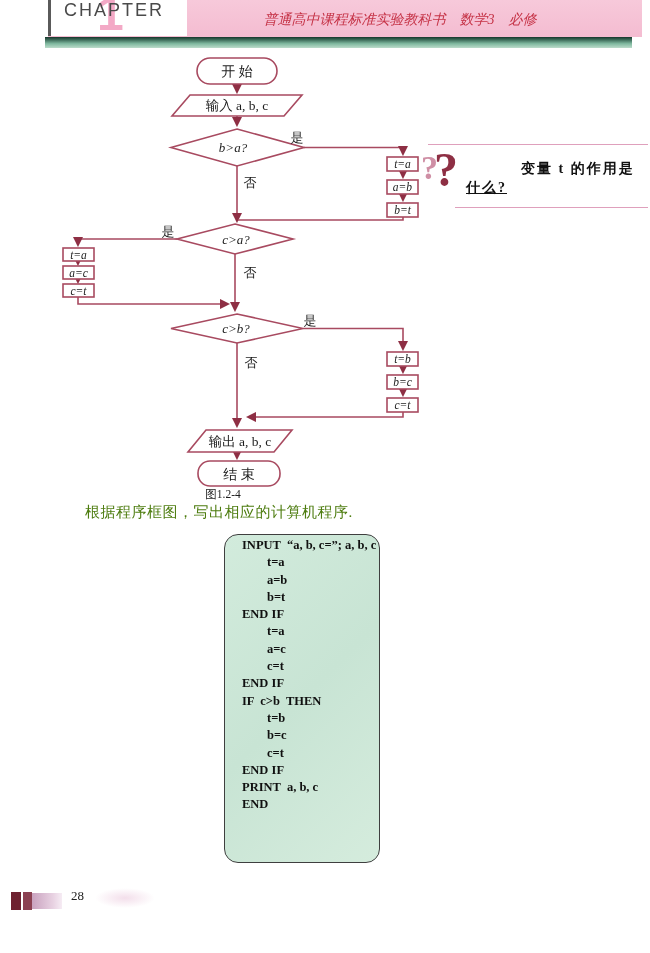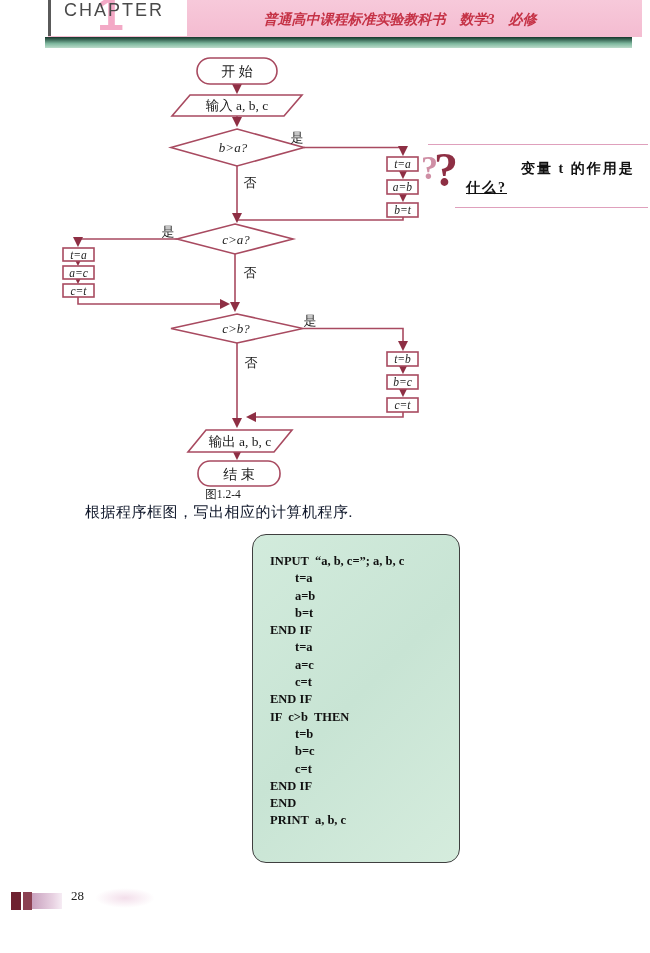--- a/index.html
+++ b/index.html
@@ -22,44 +22,44 @@
     font-family:"Liberation Sans", sans-serif; font-weight:bold;
     font-size:48px; color:#f3a9c6;
   }
   .chapter-label {
     position:absolute; left:13px; top:0;
     font-family:"Liberation Sans", sans-serif; font-size:18px;
     letter-spacing:2px; color:#4a4a4a;
   }
   .band-title {
     position:absolute; left:250px; top:11px; width:300px; text-align:center;
-    font-size:14px; font-weight:bold; font-style:italic; color:#c53246;
+    font-size:14px; font-weight:normal; font-style:italic; color:#c53246;
   }
   .band-green {
     position:absolute; left:45px; top:37px; width:587px; height:11px;
     background:linear-gradient(to bottom,#17352c 0%,#3d6b59 25%,#7fb89f 60%,#bcdccb 100%);
   }
   
   svg.flowchart { position:absolute; left:0; top:0; }
   svg text { font-family:"Liberation Serif", serif; fill:#1c1c1c; }
   .var { font-style:italic; }
   
   .co-line { position:absolute; height:1px; background:#dfa0bc; }
   .qmark { position:absolute; font-weight:bold; font-family:"Liberation Serif", serif; line-height:1; }
   .qmark.big   { left:434px; top:146px; font-size:48px; color:#8e2f44; }
   .qmark.small { left:421px; top:151px; font-size:34px; color:#cf8fa5; }
   .co-text { position:absolute; font-size:14px; font-weight:bold; color:#111; letter-spacing:2px; }
   
-  .instruction { position:absolute; left:85px; top:503px; font-size:15px; color:#0f172a; letter-spacing:0.5px; }
+  .instruction { position:absolute; left:85px; top:503px; font-size:15px; color:#4d7c0f; letter-spacing:0.5px; }
   
   .code-box {
-    position:absolute; left:252px; top:534px; width:208px; height:329px;
+    position:absolute; left:224px; top:534px; width:156px; height:329px;
     background:linear-gradient(135deg,#d2ebdc 0%,#c8e4d4 50%,#d5ecdd 100%);
     border:1.5px solid #3f3f3f; border-radius:14px;
-    padding:18px 4px 0 17px;
+    padding:2px 4px 0 17px;
   }
   .code-line {
     font-size:12.5px; font-weight:bold; color:#101010;
     line-height:17.3px; white-space:pre; font-family:"Liberation Serif", serif;
   }
   
   .f-block1 { position:absolute; left:11px; top:892px; width:10px; height:18px; background:#6e2130; }
   .f-block2 { position:absolute; left:23px; top:892px; width:9px;  height:18px; background:#8c4152; }
   .f-pinkbar { position:absolute; left:32px; top:893px; width:30px; height:16px;
     background:linear-gradient(to right,#c9a2bf,#e8d2e2 70%,#f6ecf4); }
@@ -169,22 +169,22 @@
     <div class="code-line">END IF</div>
     <div class="code-line">        t=a</div>
     <div class="code-line">        a=c</div>
     <div class="code-line">        c=t</div>
     <div class="code-line">END IF</div>
     <div class="code-line">IF  c&gt;b  THEN</div>
     <div class="code-line">        t=b</div>
     <div class="code-line">        b=c</div>
     <div class="code-line">        c=t</div>
     <div class="code-line">END IF</div>
+    <div class="code-line">PRINT  a, b, c</div>
     <div class="code-line">END</div>
-    <div class="code-line">PRINT  a, b, c</div>
   </div>
 
   <div class="f-block1"></div>
   <div class="f-block2"></div>
   <div class="f-pinkbar"></div>
   <div class="page-num">28</div>
   <div class="f-smudge"></div>
 
 </div>
 

